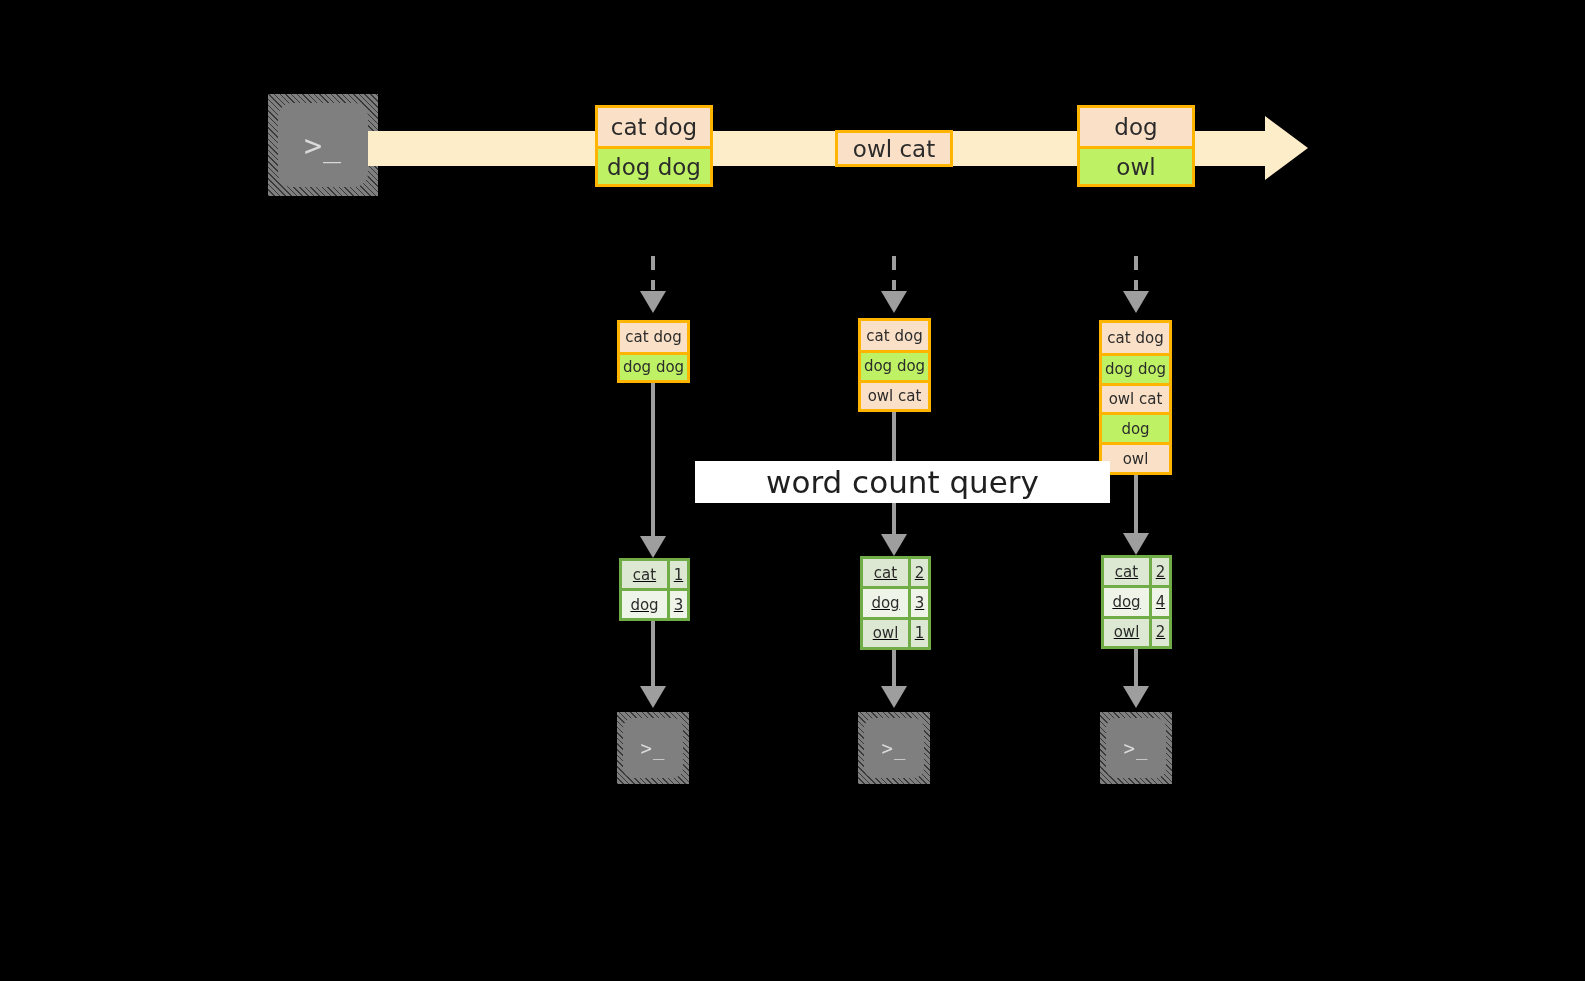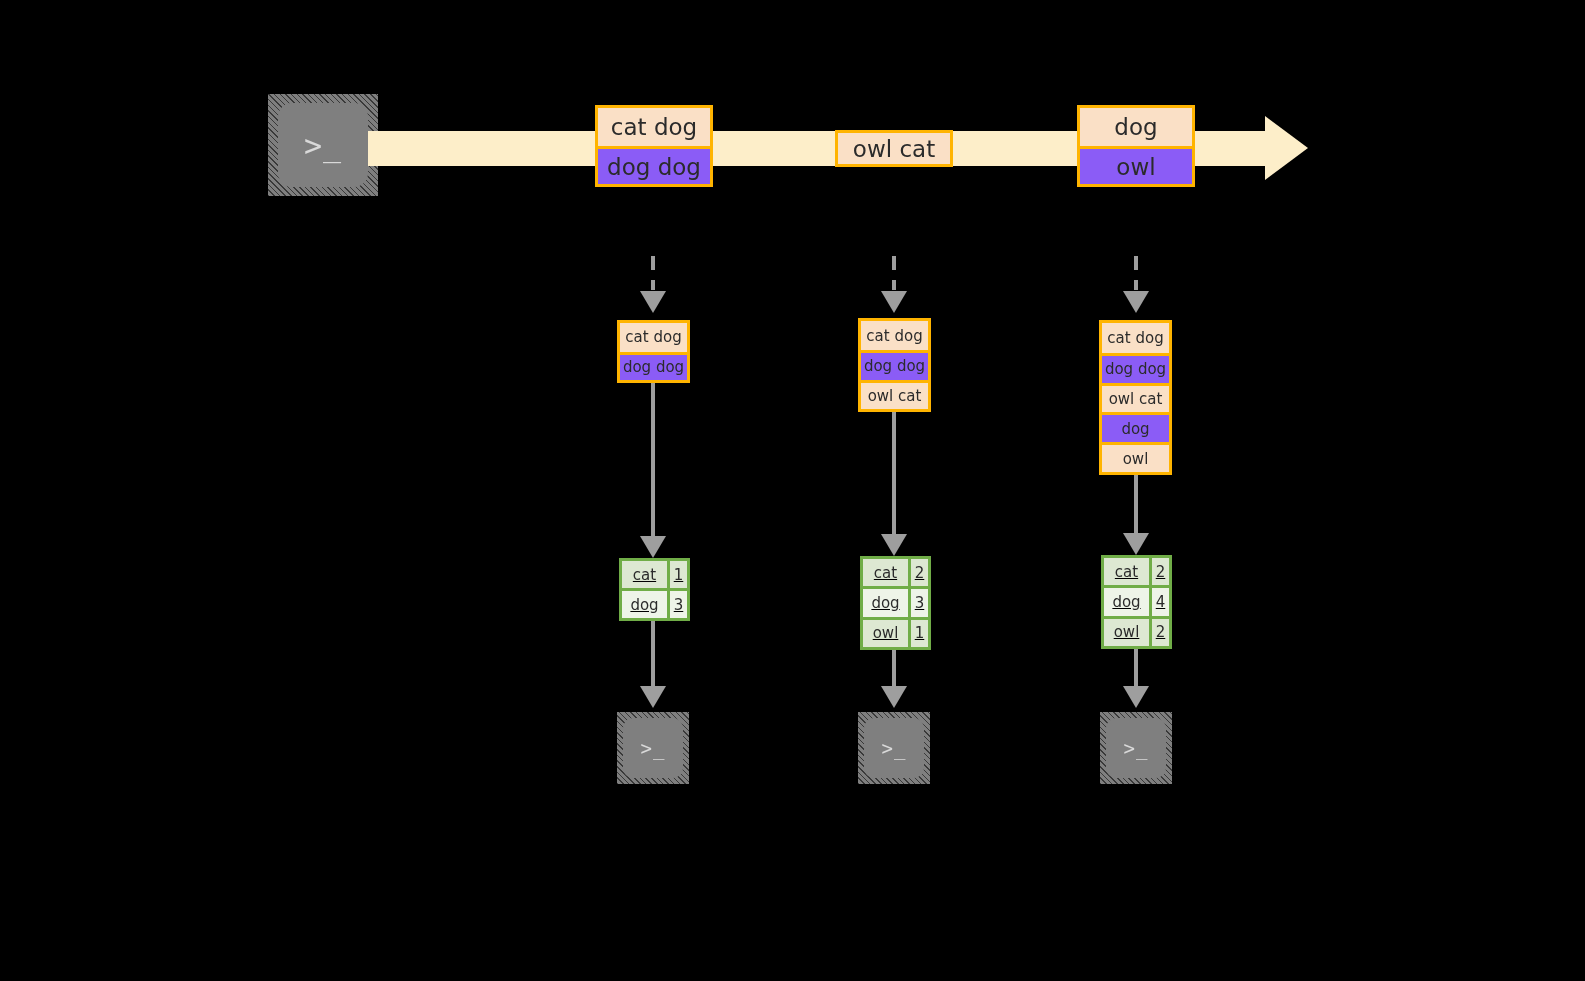--- a/index.html
+++ b/index.html
@@ -70,21 +70,21 @@
     box-sizing: border-box;
     border: 3px solid #ffb400;
     background: #fdf0e3;
   }
   .msgbox .cell {
     box-sizing: border-box;
     display: flex;
     align-items: center;
     justify-content: center;
     color: #2b2b2b;
-    background: #8b5cf6;
+    background: #bef264;
     white-space: nowrap;
   }
   .msgbox .cell.alt {
     background: #fae0c6;
   }
   .msgbox .cell + .cell {
     border-top: 3px solid #ffb400;
   }
 
   
@@ -281,14 +281,15 @@
 
   <div class="vline" style="left:1134px; top:649px; width:4px; height:38px;"></div>
   <div class="vhead" style="left:1123px; top:686px;"></div>
 
   <div class="term" style="left:1100px; top:712px; width:72px; height:72px;">
     <div class="hatch"></div>
     <div class="plate" style="left:6px; top:6px; width:60px; height:60px; border-radius:10px;"></div>
     <div class="glyph" style="font-size:19px;">&gt;_</div>
   </div>
 
+  <div class="banner" style="left:695px; top:461px; width:415px; height:42px; font-size:31px;">word count query</div>
 
 </div>
 
 </body></html>

